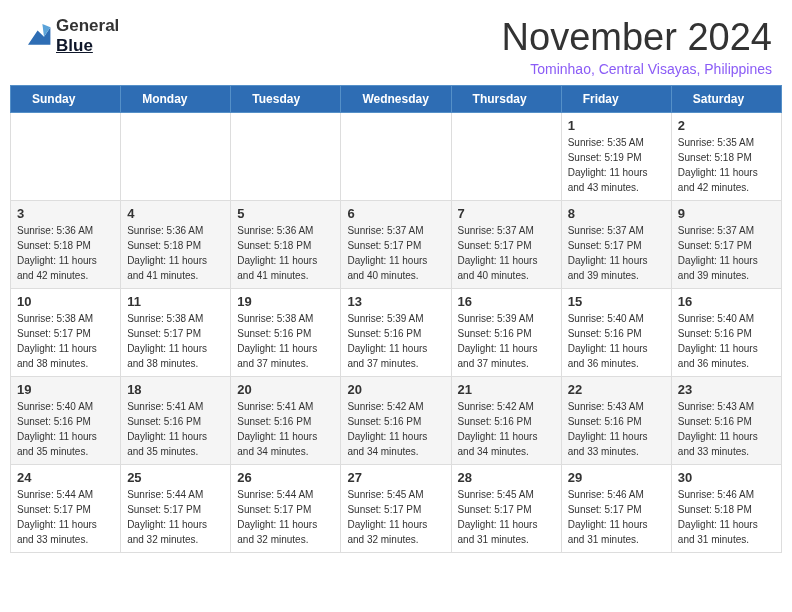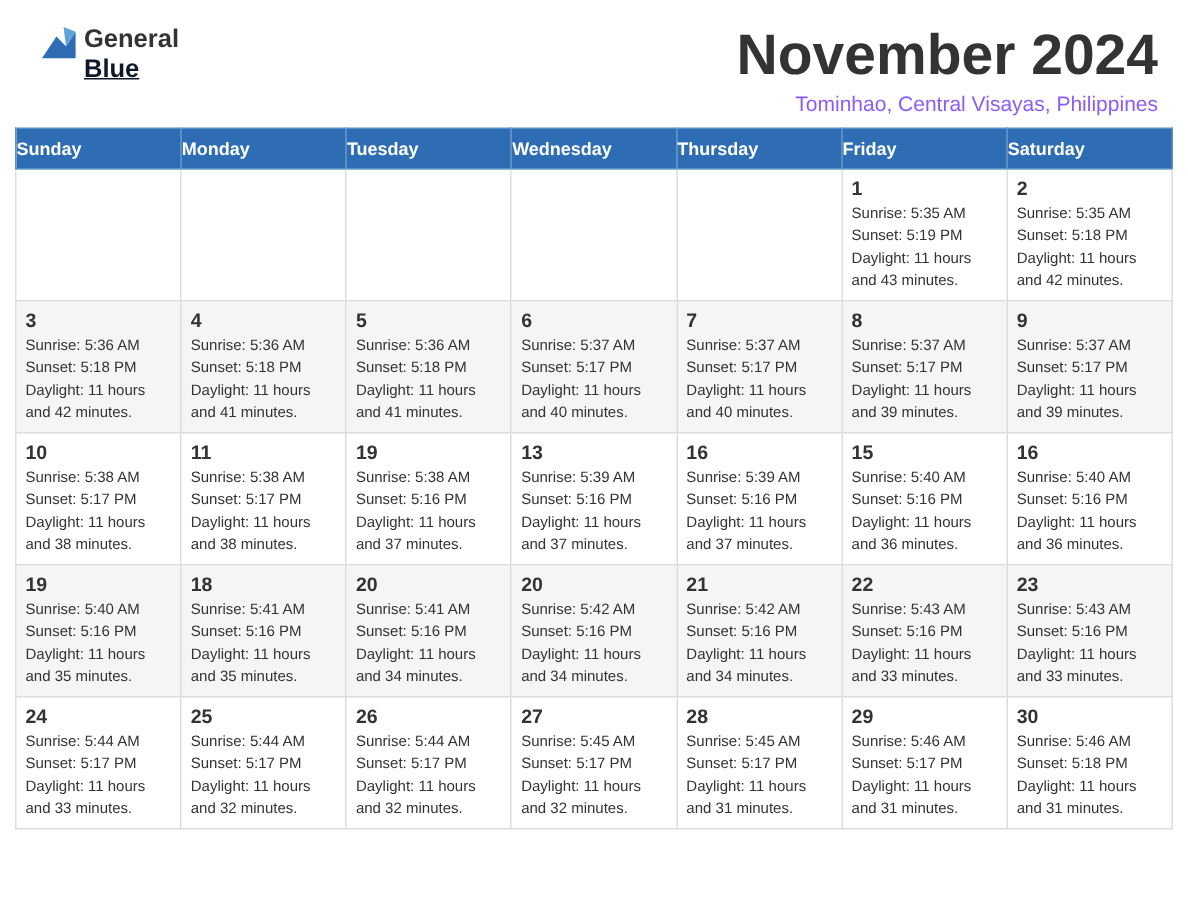--- a/index.html
+++ b/index.html
@@ -1,28 +1,28 @@
 <!DOCTYPE html>
 <html><head>
   <meta charset="utf-8">
   <style>
     * { box-sizing: border-box; margin: 0; padding: 0; }
     body { font-family: Arial, sans-serif; background: #fff; width: 792px; min-height: 612px; }
     
     .header { padding: 16px 20px 8px 20px; display: flex; align-items: flex-start; justify-content: space-between; }
     
-    .logo { display: flex; }
+    .logo { display: flex; align-items: center; }
     .logo-bird { width: 32px; height: 28px; margin-right: 4px; }
     
     .title-block { text-align: right; }
-    .month-title { font-size: 38px; font-weight: bold; color: #333; margin-left: 24px; }
+    .month-title { font-size: 38px; font-weight: normal; color: #333; margin-left: 24px; }
     .location { font-size: 14px; color: #8b5cf6; margin-top: 2px; }
     
     table.calendar-table { width: 100%; border-collapse: collapse; }
-    table.calendar-table th { background: #2e6db4; color: #fff; font-size: 12px; font-weight: bold; padding: 6px 0; border: 1px solid #5590c8; text-align: left; }
+    table.calendar-table th { background: #2e6db4; color: #fff; font-size: 12px; font-weight: bold; padding: 6px 21px; border: 1px solid #5590c8; text-align: left; }
     table.calendar-table td { border: 1px solid #ddd; padding: 5px 6px; vertical-align: top; font-size: 10px; color: #333; width: calc(100%/7); }
     table.calendar-table tr:nth-child(even) td { background: #f5f5f5; }
     table.calendar-table tr:nth-child(odd) td { background: #fff; }
     .dn { font-size: 13px; font-weight: bold; display: block; margin-bottom: 2px; }
     .di { display: block; font-size: 10px; line-height: 1.5; }
   </style>
 </head>
 <body>
 
 <div>

